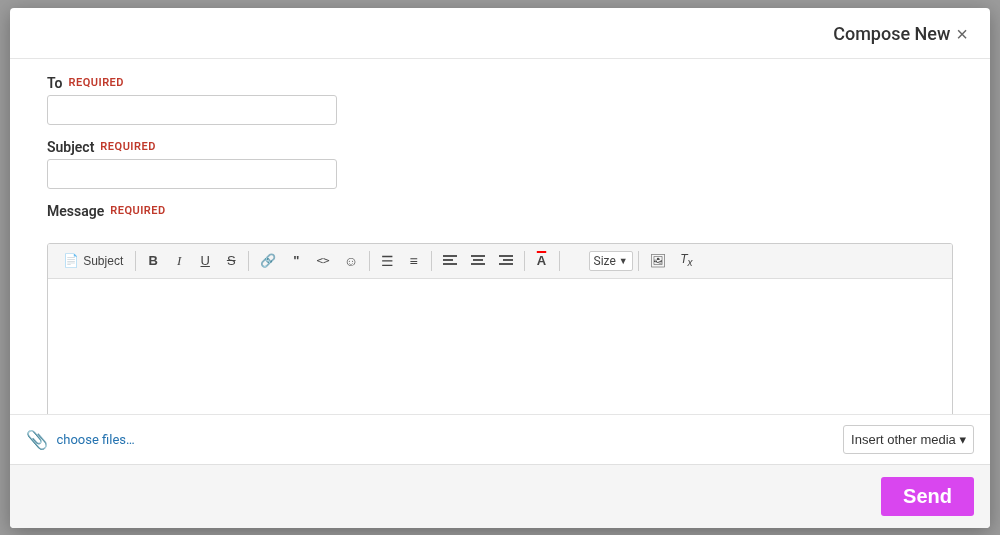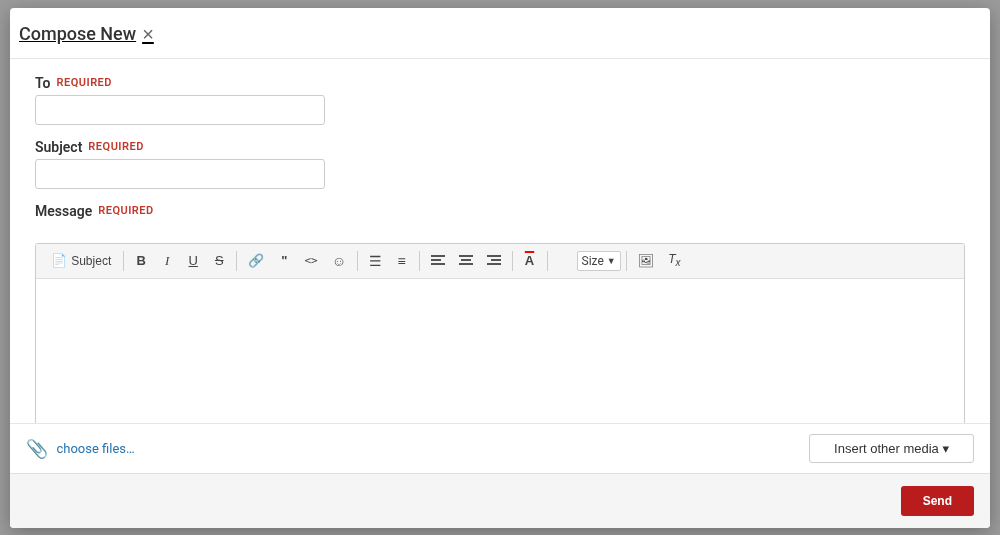--- a/index.html
+++ b/index.html
@@ -27,41 +27,40 @@
       width: 980px;
       max-height: 520px;
       box-shadow: 0 4px 20px rgba(0,0,0,0.3);
       display: flex;
       flex-direction: column;
       overflow: hidden;
     }
     .modal-header {
       display: flex;
       align-items: center;
-      justify-content: flex-start;
+      justify-content: flex-end;
       padding: 14px 16px 12px 9px;
       border-bottom: 1px solid #e5e5e5;
-      text-decoration: underline;
     }
     .modal-title {
       font-size: 18px;
       font-weight: 500;
       color: #333;
     }
     .close-btn {
       background: none;
       border: none;
       cursor: pointer;
       font-size: 20px;
       color: #666;
       line-height: 1;
       padding: 2px 6px;
     }
     .modal-body {
-      padding: 16px 25px;
+      padding: 16px 37px;
       flex: 1;
       overflow-y: auto;
     }
     .form-group {
       margin-bottom: 14px;
     }
     .form-label {
       font-size: 14px;
       font-weight: 600;
       color: #333;
@@ -177,42 +176,42 @@
     }
     .choose-link {
       color: #2573b0;
       text-decoration: none;
       cursor: pointer;
     }
     .insert-media-btn {
       background: #fff;
       border: 1px solid #ccc;
       border-radius: 3px;
-      padding: 6px 24px;
+      padding: 6px 7px;
       font-size: 13px;
       color: #333;
       cursor: pointer;
       display: flex;
       align-items: center;
       gap: 4px;
     }
     .modal-action-footer {
       padding: 12px 16px;
       background: #f5f5f5;
       border-top: 1px solid #e0e0e0;
       display: flex;
       justify-content: flex-end;
     }
     .send-btn {
-      background: #b91c1c;
+      background: #d946ef;
       color: #fff;
       border: none;
       border-radius: 3px;
       padding: 8px 22px;
-      font-size: 12px;
+      font-size: 20px;
       font-weight: 600;
       cursor: pointer;
     }
     .bold-icon { font-weight: 900; }
     .italic-icon { font-style: italic; font-family: Georgia, serif; }
     .underline-icon { text-decoration: underline; }
     .strike-icon { text-decoration: line-through; }
   </style>
 </head>
 <body>

